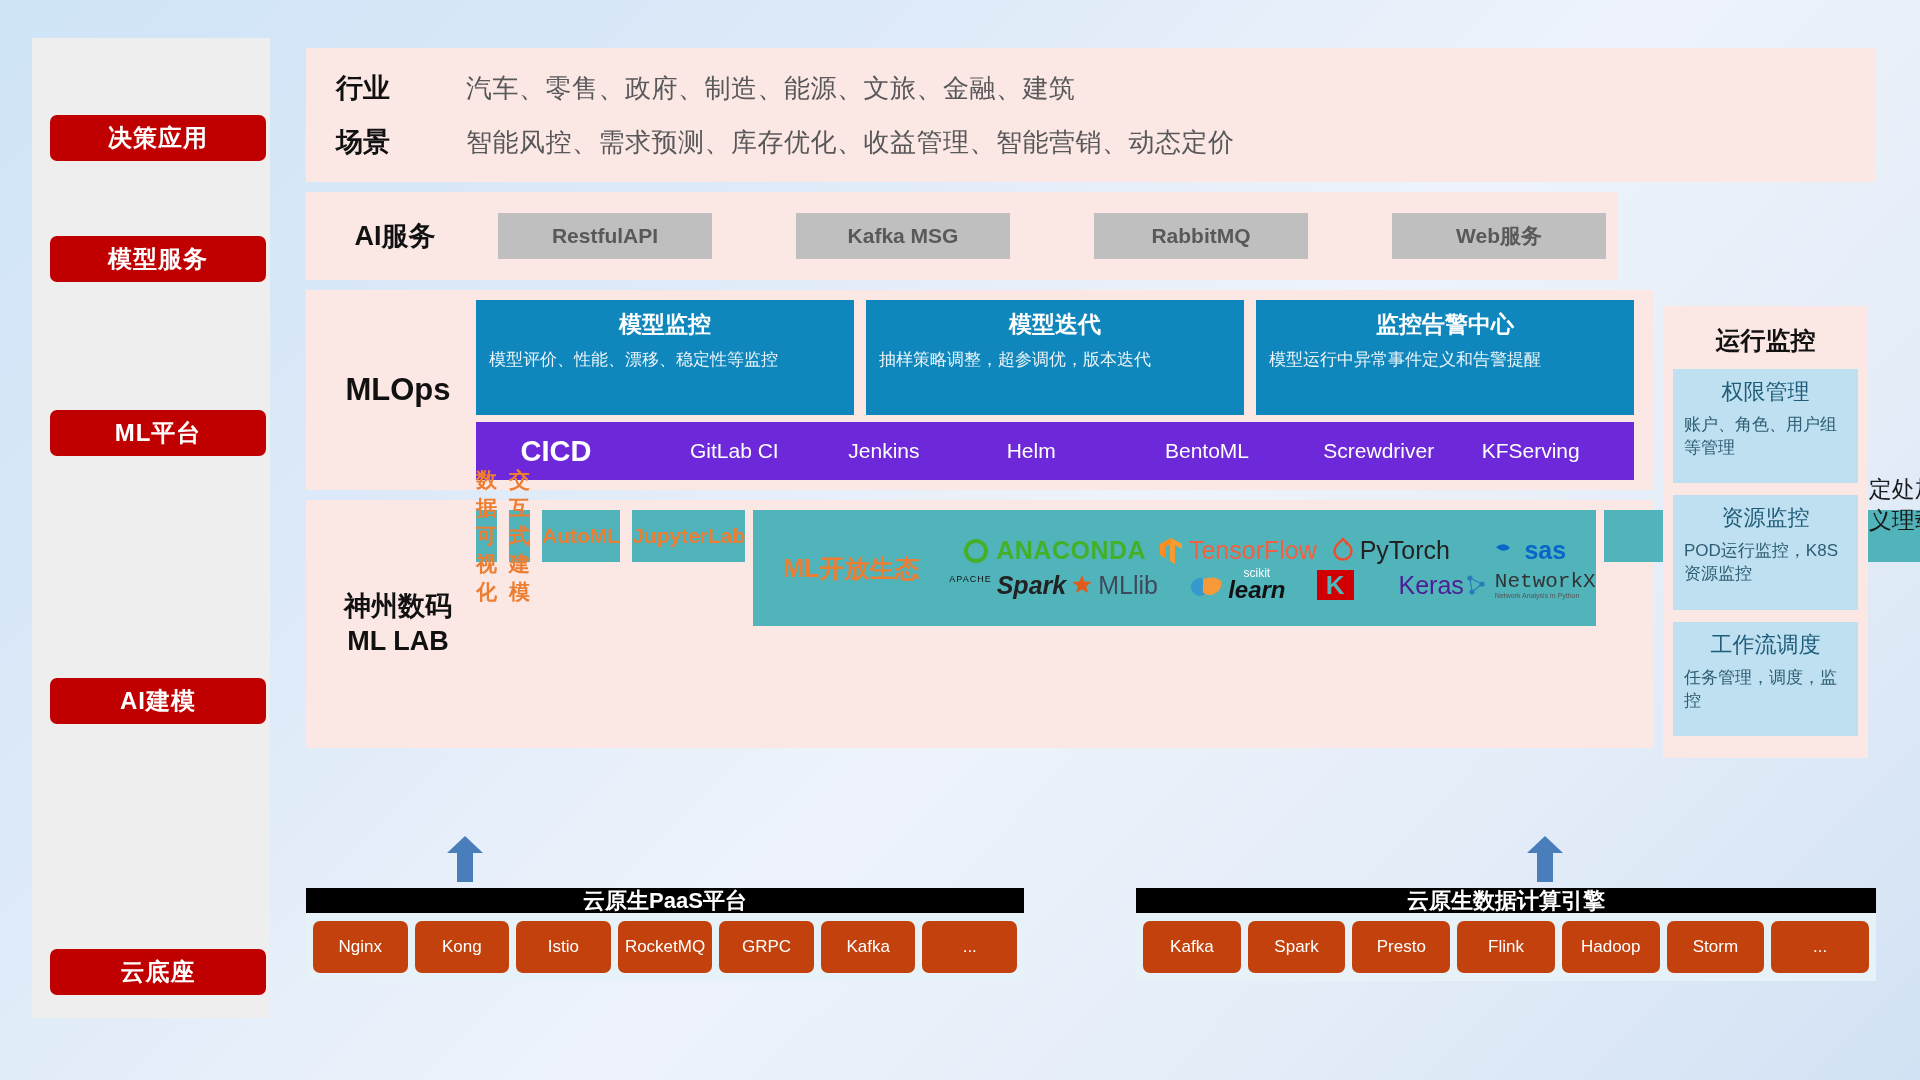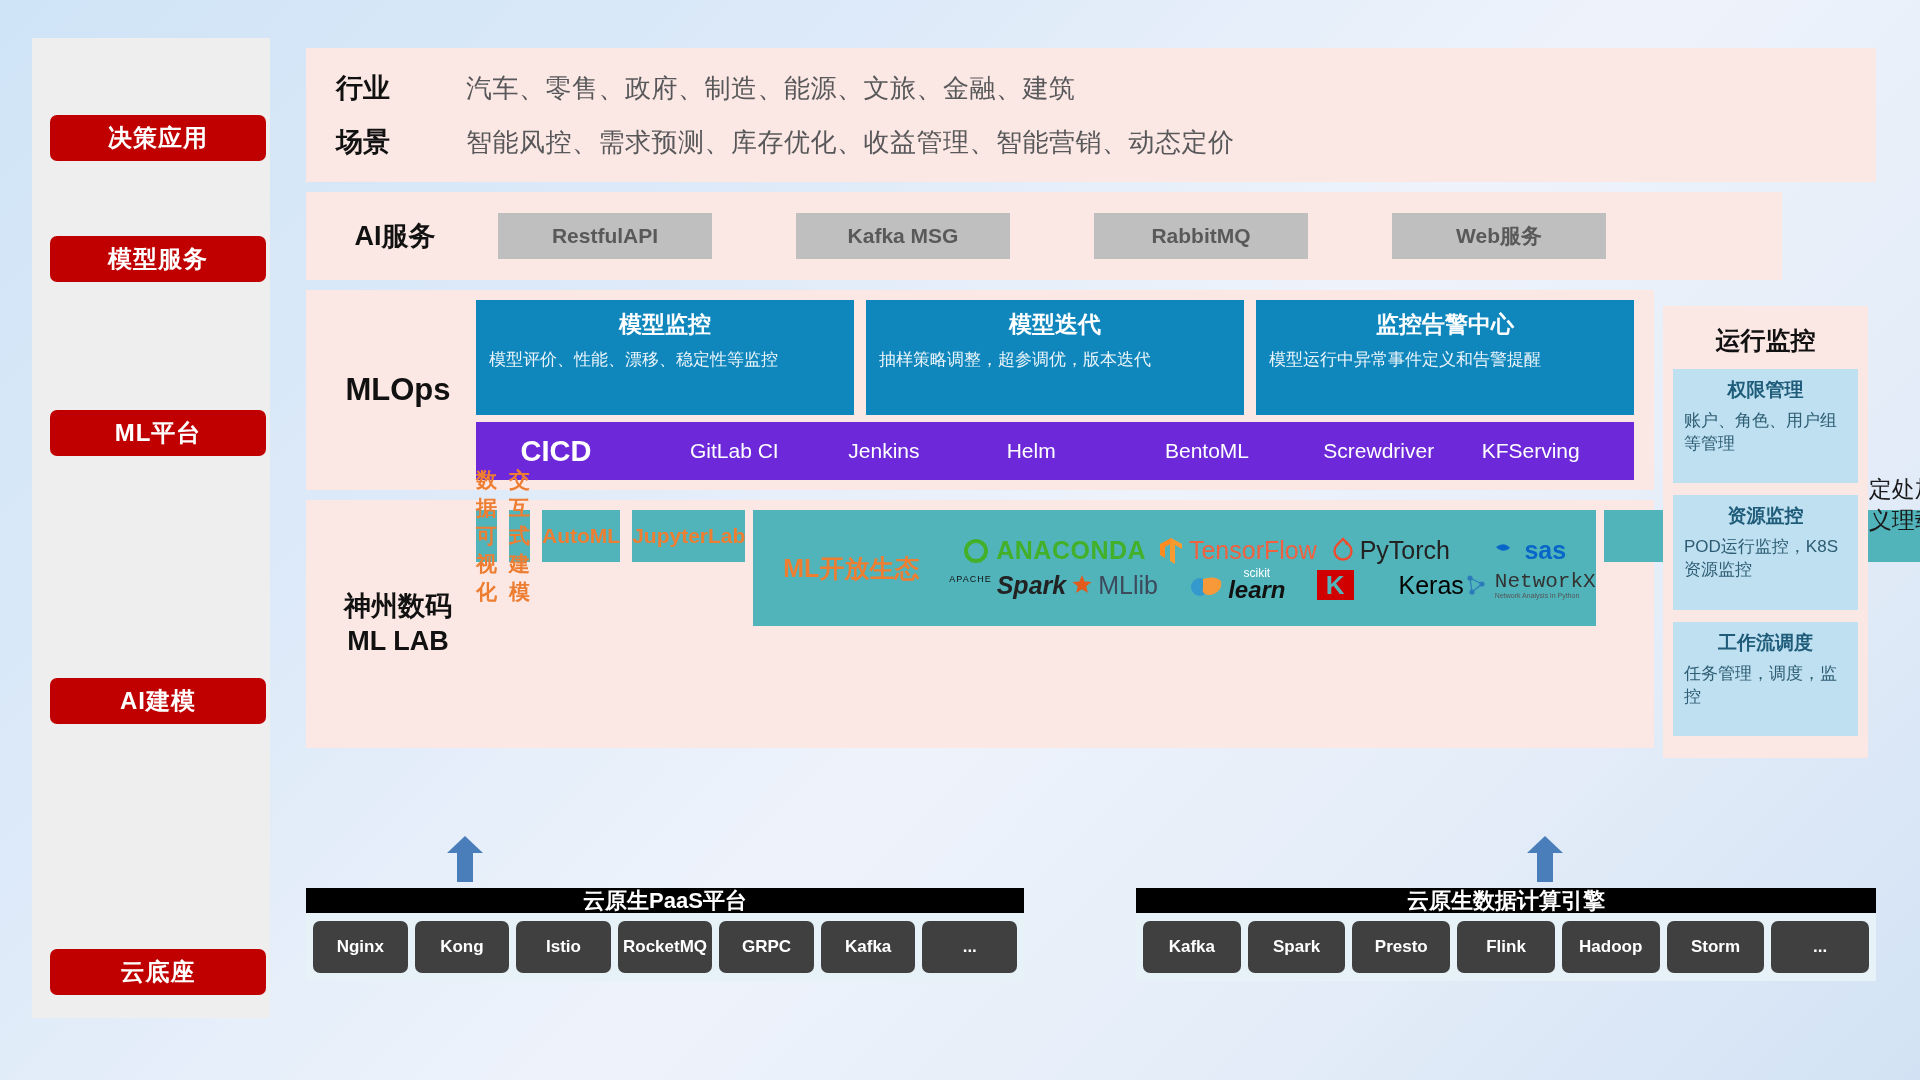--- a/index.html
+++ b/index.html
@@ -46,21 +46,21 @@
   }
 
   
   #row-industry { height: 134px; width: 1570px; align-items: stretch; }
   #row-industry .inner { display: flex; flex-direction: column; justify-content: center; width: 100%; gap: 18px; padding-left: 16px;}
   .kv-line { display: flex; align-items: center; }
   .kv-key { width: 130px; font-size: 27px; font-weight: bold; color: #111; flex: none; }
   .kv-val { font-size: 26px; color: #58585a; letter-spacing: 0.5px; }
 
   
-  #row-aiservice { height: 88px; width: 1476px; margin-top: 10px; }
+  #row-aiservice { height: 88px; width: 1312px; margin-top: 10px; }
   #row-aiservice .band-label { width: 150px; font-size: 27px; }
   .svc-row { display: flex; gap: 84px; padding-left: 28px; }
   .svc-btn {
     width: 214px; height: 46px; background: #bfbfbf; color: #595959;
     display: flex; align-items: center; justify-content: center;
     font-size: 21px; font-weight: bold;
   }
 
   
   #row-mlops { height: 200px; width: 1348px; margin-top: 10px; align-items: stretch; }
@@ -108,38 +108,38 @@
   #right-col {
     position: absolute; left: 1663px; top: 306px; width: 205px; height: 452px;
     background: #fbe8e5; padding: 10px 10px;
     display: flex; flex-direction: column;
   }
   #right-col h3 { font-size: 25px; font-weight: bold; text-align: center; color: #111; margin: 8px 0 12px; }
   .mon-card {
     background: #bfe0f0; margin-bottom: 12px; padding: 8px 11px 11px;
     flex: 1; display: flex; flex-direction: column;
   }
-  .mon-card h5 { font-size: 19px; font-weight: bold; color: #1f5c7a; text-align: center; margin-bottom: 7px; }
+  .mon-card h5 { font-size: 22px; font-weight: normal; color: #1f5c7a; text-align: center; margin-bottom: 7px; }
   .mon-card p { font-size: 17px; line-height: 1.35; color: #2d5d74; }
 
   
   #cloud-row { position: absolute; left: 306px; top: 888px; width: 1570px; height: 118px; }
   .cloud-group { position: absolute; top: 0; }
   #cloud-paas { left: 0; width: 718px; }
   #cloud-engine { left: 830px; width: 740px; }
   .cloud-head {
     height: 25px; background: #000000; color: #fff;
     display: flex; align-items: center; justify-content: center;
     font-size: 22px; font-weight: bold;
   }
   .cloud-body { background: #e6f2f7; padding: 8px 7px; display: flex; gap: 7px; }
   .cloud-chip {
-    flex: 1; min-width: 0; height: 52px; background: #404040; color: #fff;
+    flex: 1; min-width: 0; height: 52px; background: #c2410c; color: #fff;
     border-radius: 7px; display: flex; align-items: center; justify-content: center;
-    font-size: 17px; font-weight: bold; text-align: center; line-height: 1.12; padding: 0 3px;
+    font-size: 17px; font-weight: normal; text-align: center; line-height: 1.12; padding: 0 3px;
   }
 
   .up-arrow { position: absolute; width: 38px; }
   #arrow-left  { left: 446px; top: 836px; }
   #arrow-right { left: 1526px; top: 836px; }
 </style>
 </head>
 <body>
 
 <div id="left-rail">
@@ -270,21 +270,21 @@
                 <path d="M14 9 q12 -4 18 2 q2 10 -10 14 q-10 1 -8 -8 Z" fill="#f89939"></path>
               </svg>
             <span style="display:flex;flex-direction:column;align-items:center;line-height:0.95;">
               <span style="font-size:12px;color:#fff;">scikit</span>
               <span style="font-size:24px;font-style:italic;font-weight:bold;color:#111;">learn</span>
             </span>
           </div>
 
           <div class="logo">
             <span style="background:#d00000;color:#52b4bb;font-size:26px;font-weight:bold;padding:2px 9px;line-height:1;">K</span>
-            <span class="logo-txt" style="color:#000000;margin-left:40px;">Keras</span>
+            <span class="logo-txt" style="color:#4c1d95;margin-left:40px;">Keras</span>
           </div>
 
           <div class="logo">
             <svg width="26" height="26" viewBox="0 0 26 26">
                 <g stroke="#2b7bba" stroke-width="1.2">
                   <line x1="6" y1="6" x2="18" y2="12"></line>
                   <line x1="18" y1="12" x2="8" y2="20"></line>
                   <line x1="6" y1="6" x2="8" y2="20"></line>
                 </g>
                 <circle cx="6" cy="6" r="2.6" fill="#2b7bba"></circle>

